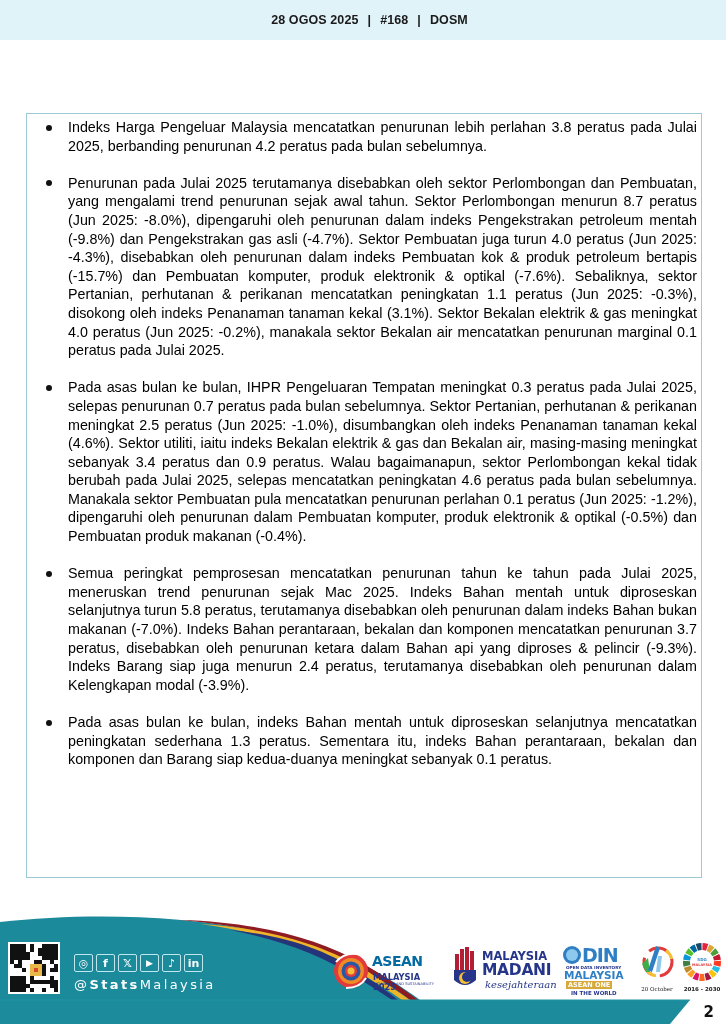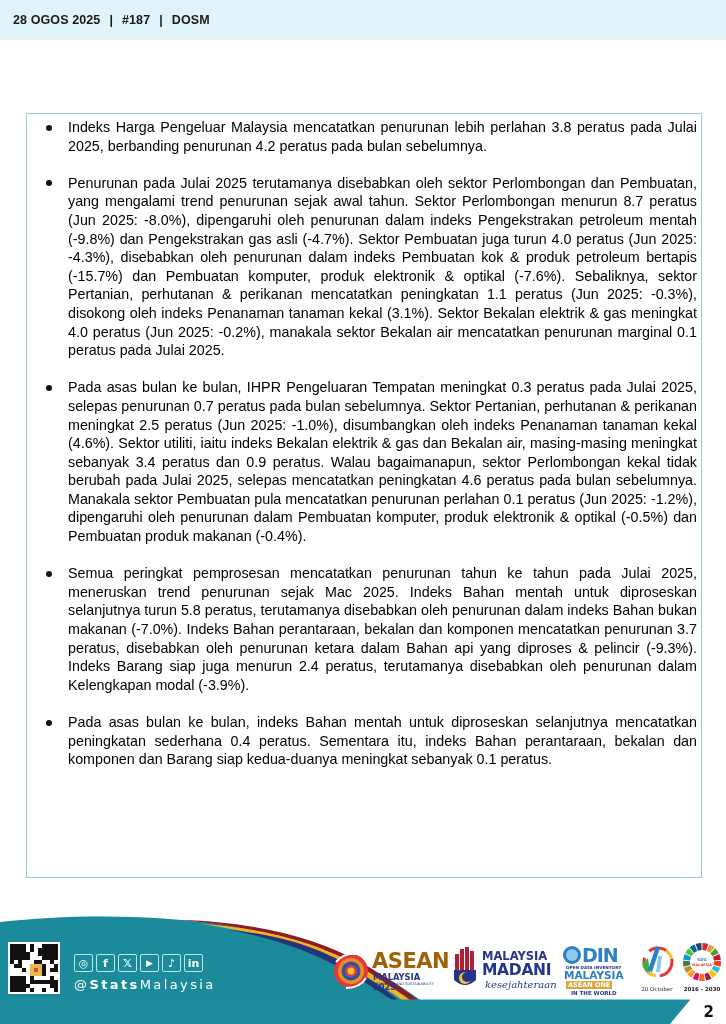--- a/index.html
+++ b/index.html
@@ -2,21 +2,21 @@
 <html><head>
   <meta charset="utf-8">
   <style>
     * { margin: 0; padding: 0; box-sizing: border-box; }
     html, body { width: 726px; height: 1024px; background: #ffffff; overflow: hidden; }
     body { position: relative; font-family: "Liberation Sans", sans-serif; color: #111; }
 
     .topbar {
       position: absolute; left: 0; top: 0; width: 726px; height: 40px;
       background: #dff3f8;
-      display: flex; align-items: center; 
+      display: flex; align-items: center; justify-content: center;
       font-size: 12.5px; font-weight: bold; color: #1a1a1a; letter-spacing: 0.1px; padding-left: 13px;
     }
     .topbar .sep { margin: 0 9px; }
 
     .title {
       position: absolute; left: 30px; top: 48px; width: 666px;
       text-align: center; font-size: 18.4px; font-weight: bold; line-height: 24px; color: #111;
     }
 
     .content-box {
@@ -69,21 +69,21 @@
       position: absolute; right: 12px; top: 103px; font-size: 15px; font-weight: bold; color: #111;
       font-family: "DejaVu Sans", sans-serif;
     }
   </style>
 </head>
 <body>
 
 <div class="topbar">
   <span>28 OGOS 2025</span>
   <span class="sep">|</span>
-  <span>#187</span>
+  <span>#168</span>
   <span class="sep">|</span>
   <span>DOSM</span>
 </div>
 
 <h1 class="title">
   <br>
 </h1>
 
 <div class="content-box">
   <ul class="bullets">
@@ -98,21 +98,21 @@
     <li class="bullet">
       <span class="dot"></span>
       <span>Pada asas bulan ke bulan, IHPR Pengeluaran Tempatan meningkat 0.3 peratus pada Julai 2025, selepas penurunan 0.7 peratus pada bulan sebelumnya. Sektor Pertanian, perhutanan &amp; perikanan meningkat 2.5 peratus (Jun 2025: -1.0%), disumbangkan oleh indeks Penanaman tanaman kekal (4.6%). Sektor utiliti, iaitu indeks Bekalan elektrik &amp; gas dan Bekalan air, masing-masing meningkat sebanyak 3.4 peratus dan 0.9 peratus. Walau bagaimanapun, sektor Perlombongan kekal tidak berubah pada Julai 2025, selepas mencatatkan peningkatan 4.6 peratus pada bulan sebelumnya. Manakala sektor Pembuatan pula mencatatkan penurunan perlahan 0.1 peratus (Jun 2025: -1.2%), dipengaruhi oleh penurunan dalam Pembuatan komputer, produk elektronik &amp; optikal (-0.5%) dan Pembuatan produk makanan (-0.4%).</span>
     </li>
     <li class="bullet">
       <span class="dot"></span>
       <span>Semua peringkat pemprosesan mencatatkan penurunan tahun ke tahun pada Julai 2025, meneruskan trend penurunan sejak Mac 2025. Indeks Bahan mentah untuk diproseskan selanjutnya turun 5.8 peratus, terutamanya disebabkan oleh penurunan dalam indeks Bahan bukan makanan (-7.0%). Indeks Bahan perantaraan, bekalan dan komponen mencatatkan penurunan 3.7 peratus, disebabkan oleh penurunan ketara dalam Bahan api yang diproses &amp; pelincir (-9.3%). Indeks Barang siap juga menurun 2.4 peratus, terutamanya disebabkan oleh penurunan dalam Kelengkapan modal (-3.9%).</span>
     </li>
     <li class="bullet">
       <span class="dot"></span>
-      <span>Pada asas bulan ke bulan, indeks Bahan mentah untuk diproseskan selanjutnya mencatatkan peningkatan sederhana 0.4 peratus. Sementara itu, indeks Bahan perantaraan, bekalan dan komponen dan Barang siap kedua-duanya meningkat sebanyak 0.1 peratus.</span>
+      <span>Pada asas bulan ke bulan, indeks Bahan mentah untuk diproseskan selanjutnya mencatatkan peningkatan sederhana 1.3 peratus. Sementara itu, indeks Bahan perantaraan, bekalan dan komponen dan Barang siap kedua-duanya meningkat sebanyak 0.1 peratus.</span>
     </li>
   </ul>
 </div>
 
 <div class="footer">
   <svg class="bg" width="726" height="124" viewBox="0 0 726 124">
 
     <path d="M0,22 C90,12 200,14 300,40 C350,54 390,78 420,100 L0,100 Z" fill="#1b8a9b"></path>
 
     <path d="M180,20 C260,22 320,40 360,62 C385,76 405,90 418,100 L410,100 C395,88 375,76 352,64 C310,42 250,26 180,20 Z" fill="#8e1c22"></path>
@@ -289,21 +289,21 @@
     <div class="logo" style="left:2px; top:4px; width:112px; height:50px;">
       <svg width="38" height="40" viewBox="0 0 38 40" style="position:absolute; left:0; top:6px;">
         <circle cx="19" cy="21" r="17" fill="#e23b3b"></circle>
         <circle cx="19" cy="21" r="13" fill="#f08a24"></circle>
         <circle cx="19" cy="21" r="9.5" fill="#2a57a5"></circle>
         <circle cx="19" cy="21" r="6" fill="#e23b3b"></circle>
         <circle cx="19" cy="21" r="3.5" fill="#f5c033"></circle>
         <path d="M4,12 Q12,2 26,4" stroke="#ffffff" stroke-width="2" fill="none"></path>
         <path d="M34,28 Q28,38 14,38" stroke="#ffffff" stroke-width="2" fill="none"></path>
       </svg>
-      <div style="position:absolute; left:40px; top:6px; font-family:'DejaVu Sans',sans-serif; font-weight:bold; font-size:21px; color:#a16207; letter-spacing:-0.5px; line-height:22px;">ASEAN</div>
+      <div style="position:absolute; left:40px; top:6px; font-family:'DejaVu Sans',sans-serif; font-weight:bold; font-size:14px; color:#0369a1; letter-spacing:-0.5px; line-height:22px;">ASEAN</div>
       <div style="position:absolute; left:41px; top:28px; font-family:'DejaVu Sans',sans-serif; font-weight:bold; font-size:8.3px; color:#25358a; line-height:10px;">MALAYSIA 2025</div>
       <div style="position:absolute; left:41px; top:38px; font-family:'DejaVu Sans',sans-serif; font-size:3.6px; color:#25358a; line-height:5px; white-space:nowrap;">INCLUSIVITY AND SUSTAINABILITY</div>
     </div>
 
     <div class="logo" style="left:122px; top:4px; width:100px; height:50px;">
       <svg width="28" height="44" viewBox="0 0 28 44" style="position:absolute; left:0; top:2px;">
         <rect x="3" y="8" width="4" height="18" fill="#b21f35"></rect>
         <rect x="8" y="3" width="4" height="23" fill="#b21f35"></rect>
         <rect x="13" y="1" width="4" height="25" fill="#b21f35"></rect>
         <rect x="18" y="5" width="4" height="21" fill="#b21f35"></rect>

